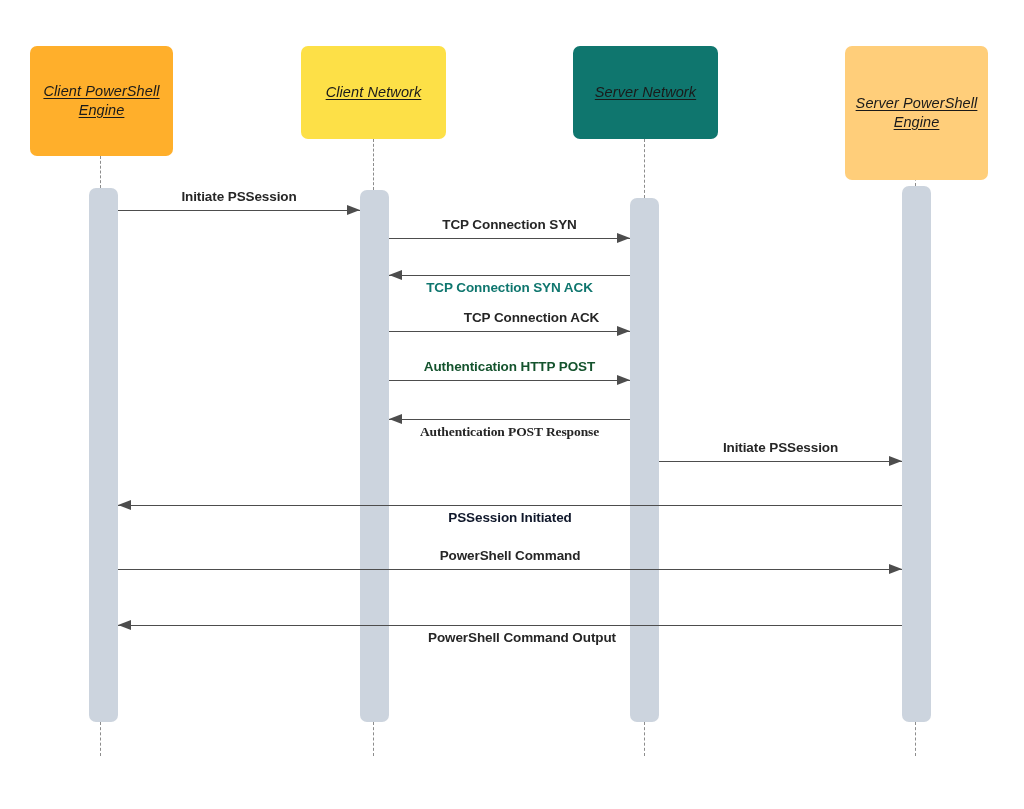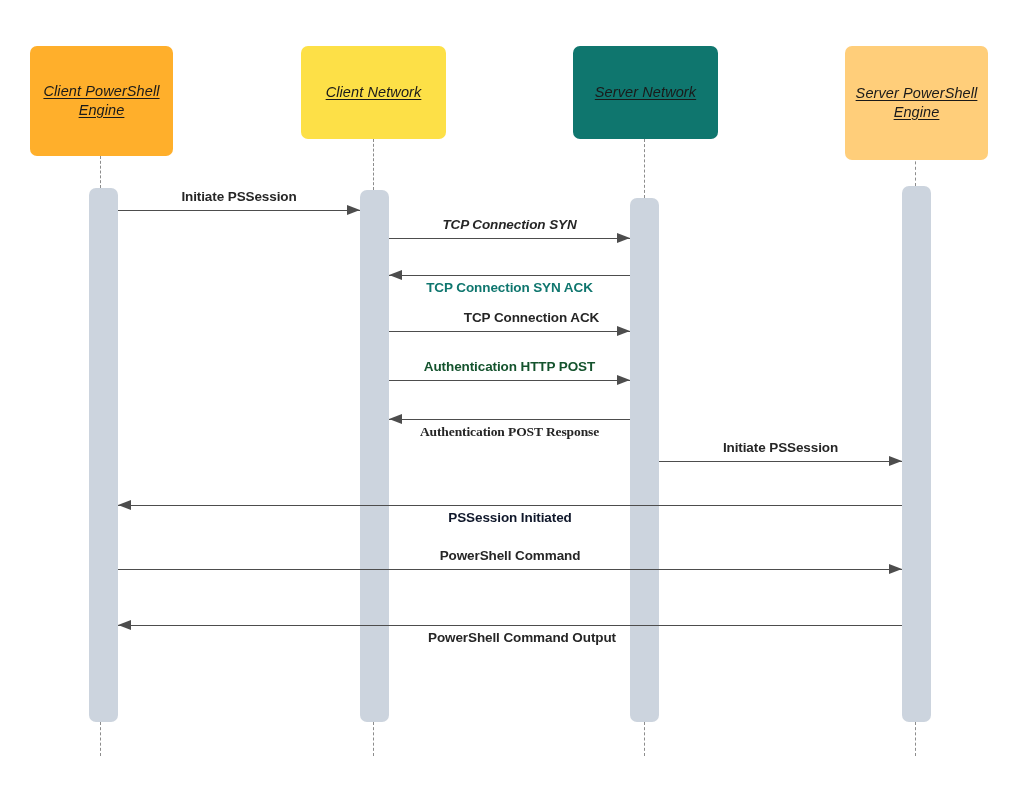--- a/index.html
+++ b/index.html
@@ -98,29 +98,29 @@
     </div>
     <div class="lifeline-dash" style="left: 644px; top: 139px; height: 59px;"></div>
     <div class="lifeline-dash" style="left: 644px; top: 722px; height: 34px;"></div>
     <div class="activation" style="left: 630px; top: 198px; width: 29px; height: 524px; background: rgb(204, 212, 222);"></div>
     <div class="participant-box" style="left: 573px; top: 46px; width: 145px; height: 93px; background: #0f766e;">
       <span class="participant-label">Server Network</span>
     </div>
     <div class="lifeline-dash" style="left: 915px; top: 156px; height: 30px;"></div>
     <div class="lifeline-dash" style="left: 915px; top: 722px; height: 34px;"></div>
     <div class="activation" style="left: 902px; top: 186px; width: 29px; height: 536px; background: rgb(204, 212, 222);"></div>
-    <div class="participant-box" style="left: 845px; top: 46px; width: 143px; height: 114px; background: rgb(255, 206, 122);">
+    <div class="participant-box" style="left: 845px; top: 46px; width: 143px; height: 134px; background: rgb(255, 206, 122);">
       <span class="participant-label">Server PowerShell Engine</span>
     </div>
     <div class="msg-arrow" style="left: 118px; top: 210px; width: 242px; border-top-color: rgb(77, 77, 77);"></div>
     <div class="arrow-head right" style="top: 205.4px; left: 347px; border-left-color: rgb(77, 77, 77);"></div>
     <div class="msg-label" style="left: 239px; transform: translateX(-50%); color: rgb(38, 38, 38); top: 189px;">Initiate PSSession</div>
     <div class="msg-arrow" style="left: 389px; top: 238px; width: 241px; border-top-color: rgb(77, 77, 77);"></div>
     <div class="arrow-head right" style="top: 233.4px; left: 617px; border-left-color: rgb(77, 77, 77);"></div>
-    <div class="msg-label" style="left: 509.5px; transform: translateX(-50%); color: rgb(38, 38, 38); top: 217px; font-style: italic;">TCP Connection SYN</div>
+    <div class="msg-label" style="left: 509.5px; transform: translateX(-50%); color: rgb(38, 38, 38); top: 217px;">TCP Connection SYN</div>
     <div class="msg-arrow" style="left: 389px; top: 275px; width: 241px; border-top-color: rgb(77, 77, 77);"></div>
     <div class="arrow-head left" style="top: 270.4px; left: 389px; border-right-color: rgb(77, 77, 77);"></div>
     <div class="msg-label" style="left: 509.5px; transform: translateX(-50%); color: #0f766e; top: 280px;">TCP Connection SYN ACK</div>
     <div class="msg-arrow" style="left: 389px; top: 331px; width: 241px; border-top-color: rgb(77, 77, 77);"></div>
     <div class="arrow-head right" style="top: 326.4px; left: 617px; border-left-color: rgb(77, 77, 77);"></div>
     <div class="msg-label" style="left: 509.5px; transform: translateX(-50%); color: rgb(38, 38, 38); top: 310px; margin-left: 22px;">TCP Connection ACK</div>
     <div class="msg-arrow" style="left: 389px; top: 380px; width: 241px; border-top-color: rgb(77, 77, 77);"></div>
     <div class="arrow-head right" style="top: 375.4px; left: 617px; border-left-color: rgb(77, 77, 77);"></div>
     <div class="msg-label" style="left: 509.5px; transform: translateX(-50%); color: #14532d; top: 359px;">Authentication HTTP POST</div>
     <div class="msg-arrow" style="left: 389px; top: 419px; width: 241px; border-top-color: rgb(77, 77, 77);"></div>

